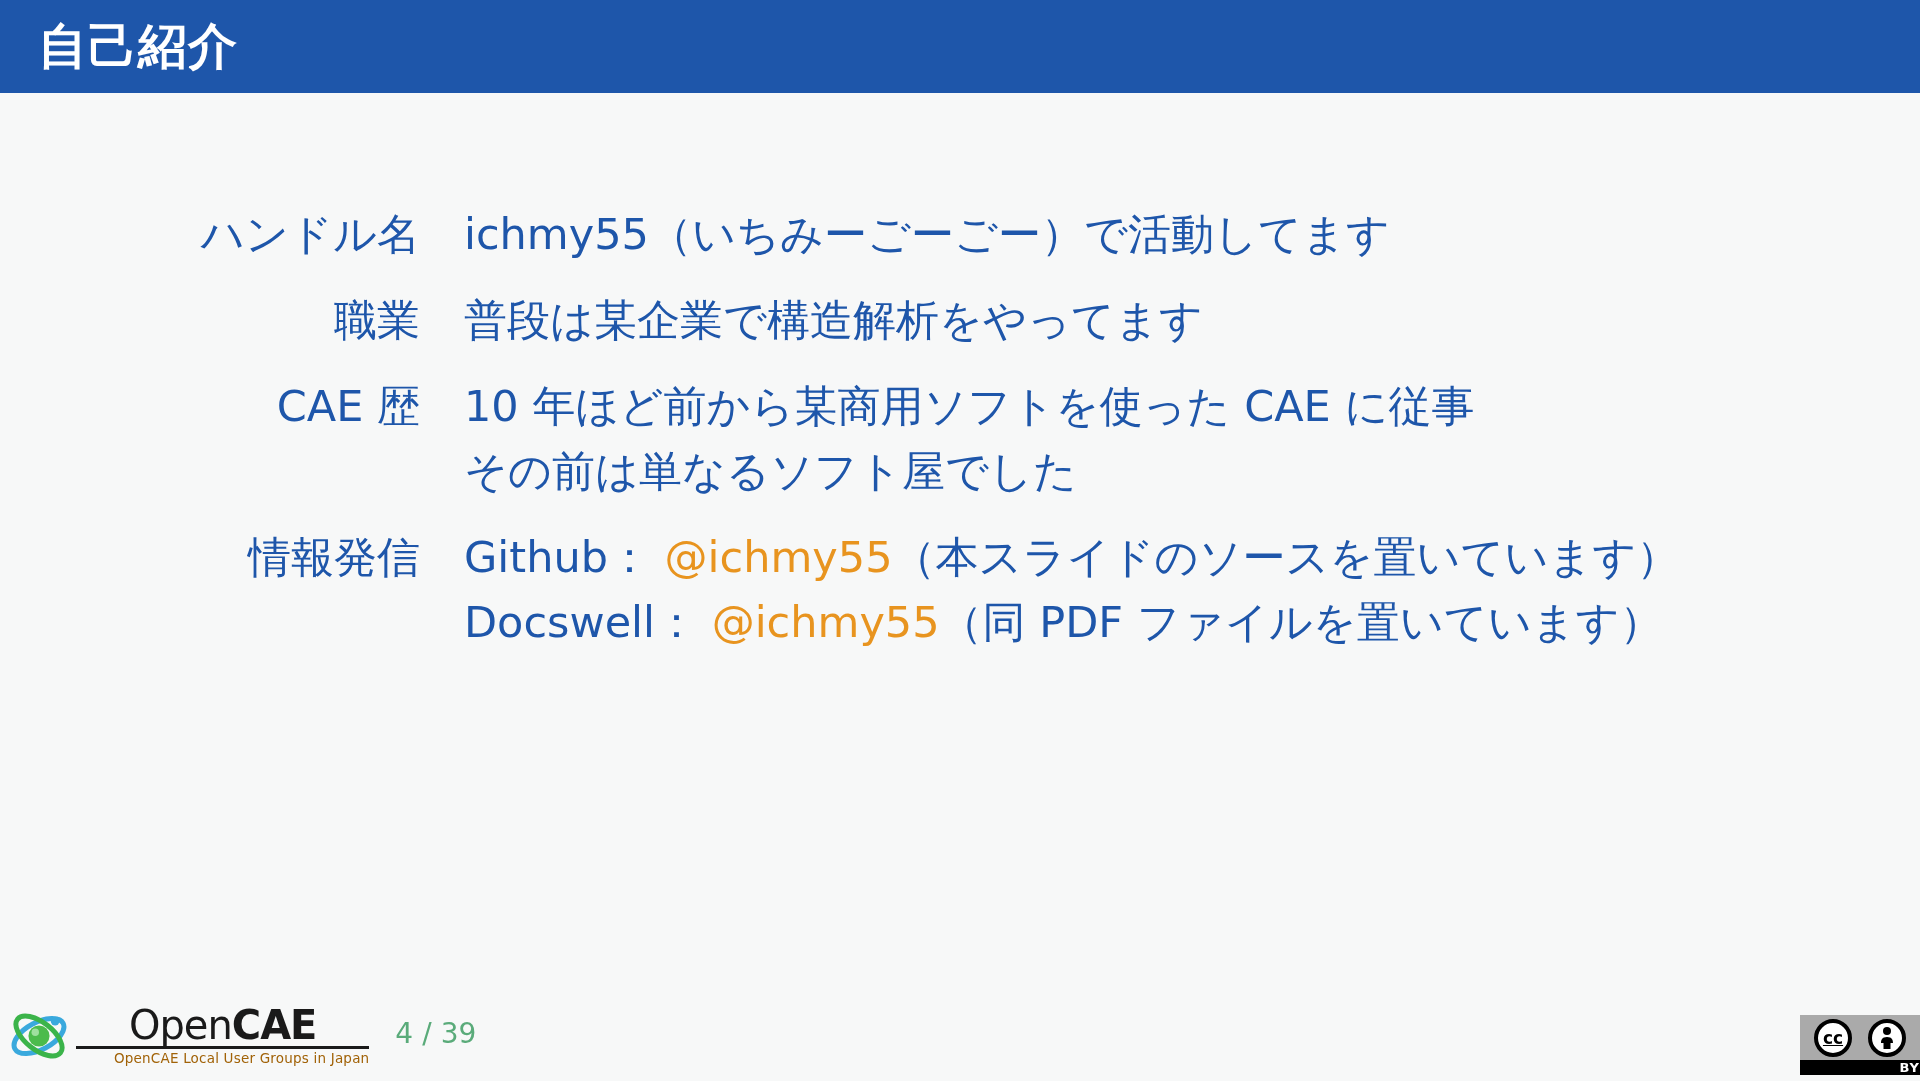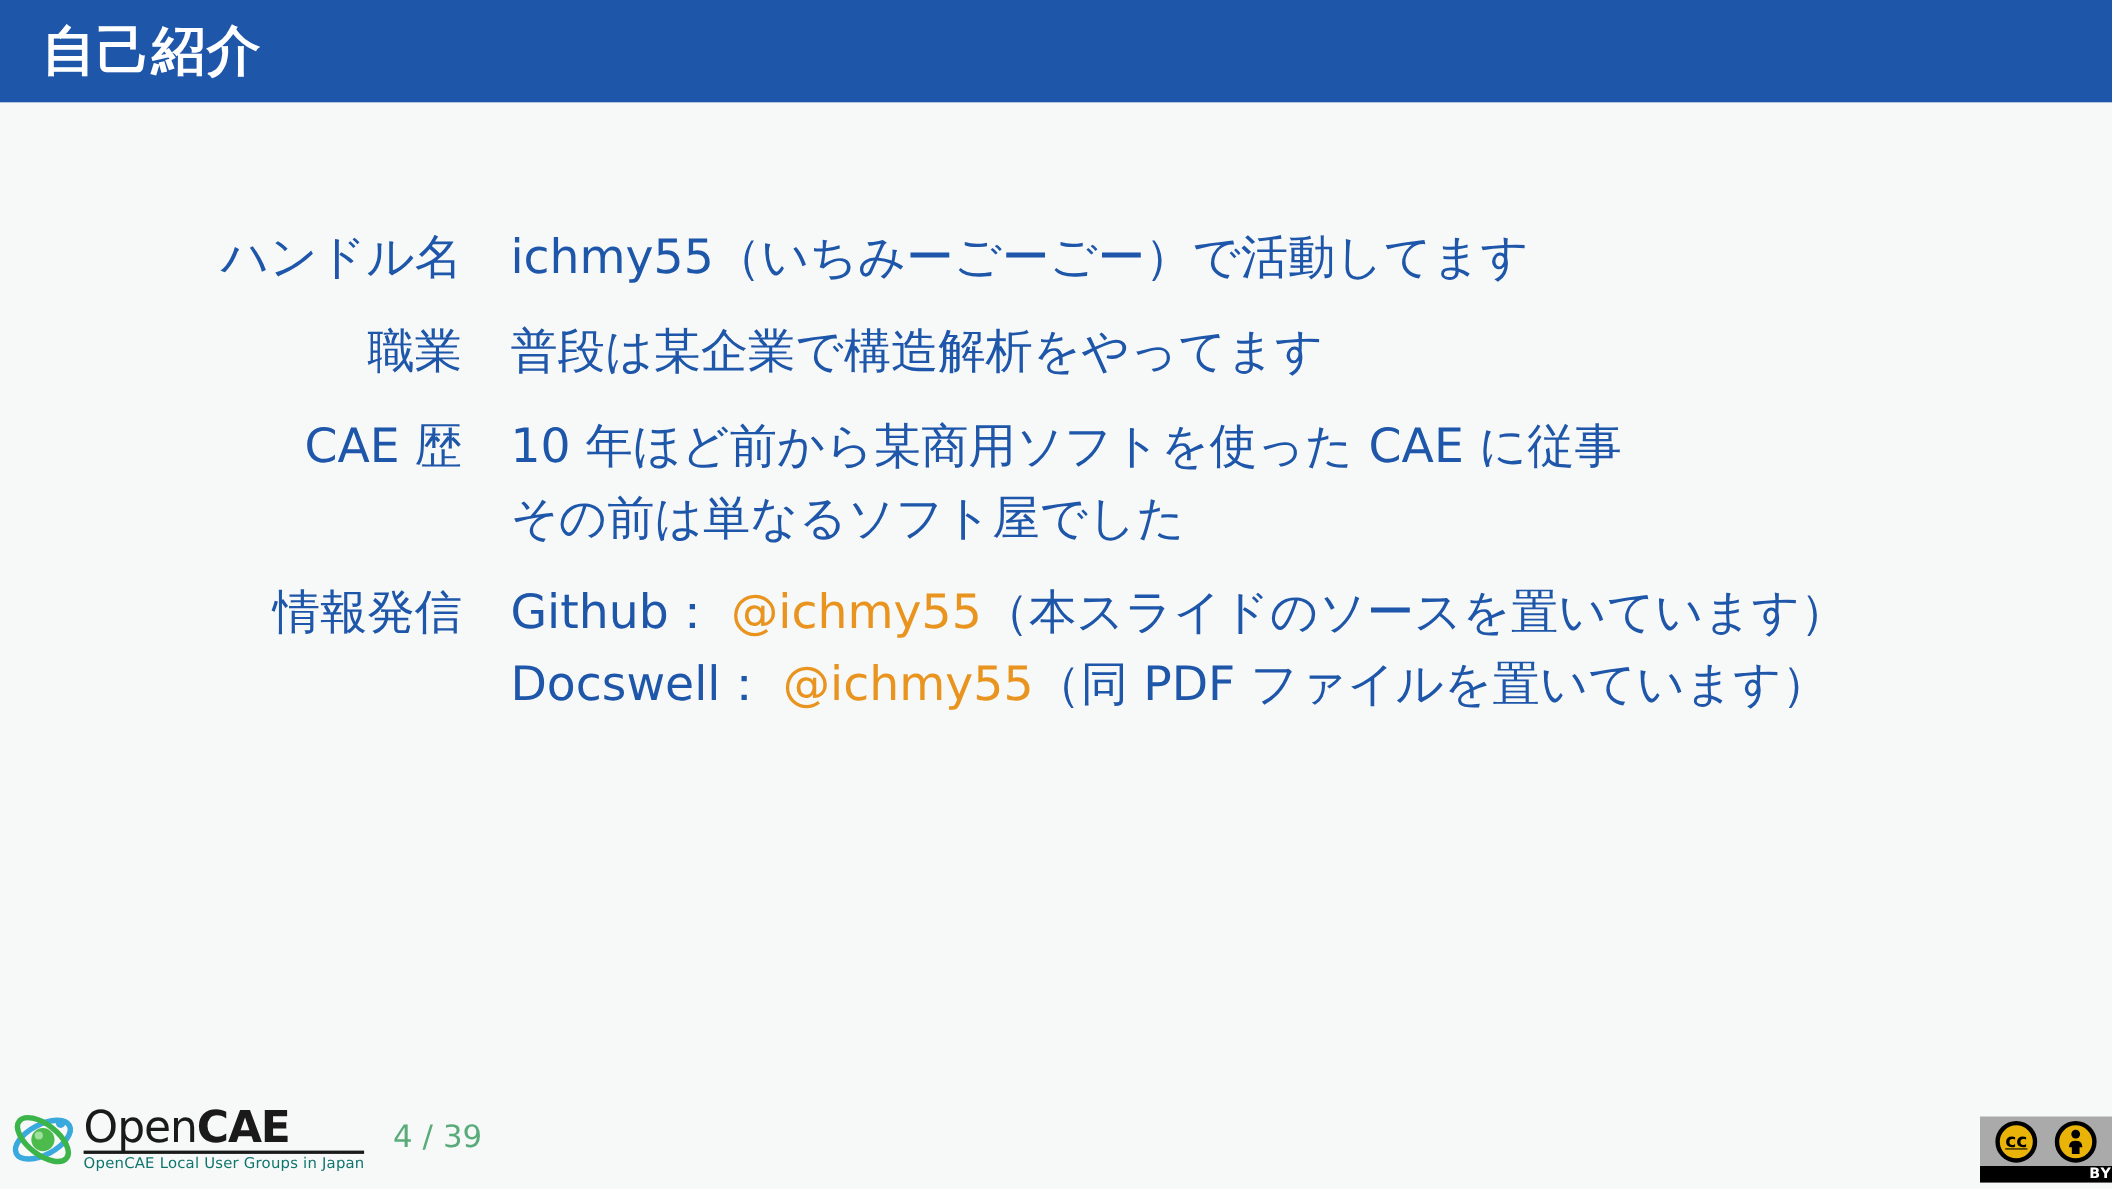--- a/index.html
+++ b/index.html
@@ -93,36 +93,38 @@
     align-items: center;
     margin-left: 8px;
     flex: 0 0 auto;
   }
   #opencae-atom { width: 62px; height: 62px; flex: 0 0 auto; }
   #opencae-wordmark {
     margin-left: 6px;
     display: flex;
     flex-direction: column;
     line-height: 1;
+    text-align: center;
   }
   #opencae-name {
     font-size: 40px;
     color: #1a1a1a;
     letter-spacing: -1px;
     font-family: "DejaVu Sans", "Liberation Sans", sans-serif;
     border-bottom: 3px solid #1a1a1a;
     padding-bottom: 1px;
   }
   #opencae-name .bold { font-weight: bold; }
   #opencae-tagline {
     font-size: 13.5px;
-    color: #0f766e;
+    color: #a16207;
     letter-spacing: 0.2px;
     margin-top: 3px;
     font-family: "DejaVu Sans", "Liberation Sans", sans-serif;
+    margin-left: 38px;
   }
 
   #footer-meeting-info {
     color: #d4d6d6;
     font-size: 27px;
     margin-left: 12px;
     white-space: nowrap;
     font-family: "DejaVu Sans", "Liberation Sans", sans-serif;
     line-height: 1;
     padding-bottom: 4px;
@@ -153,21 +155,21 @@
   #cc-badge-icons {
     flex: 1;
     display: flex;
     align-items: center;
     justify-content: space-around;
     padding: 0 6px;
   }
   .cc-circle {
     width: 38px; height: 38px;
     border-radius: 50%;
-    background: #eab308;
+    background: #ffffff;
     border: 4px solid #000000;
     display: flex;
     align-items: center;
     justify-content: center;
     font-size: 17px;
     font-weight: bold;
     color: #000;
     font-family: "DejaVu Sans", "Liberation Sans", sans-serif;
     text-decoration: underline;
   }

